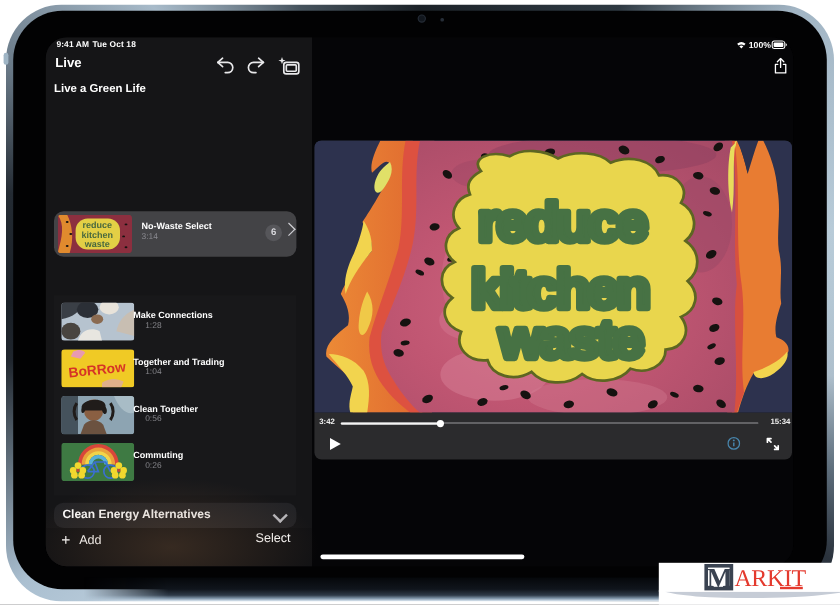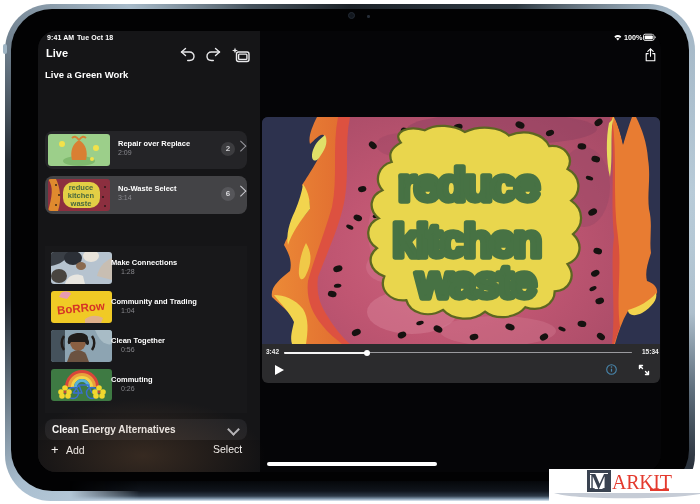--- a/index.html
+++ b/index.html
@@ -71,40 +71,23 @@
       <path d="M9.5 1.5 L5.5 5 L9.5 8.5"></path>
       <path d="M5.5 5 h8.2 a4.3 4.3 0 0 1 4.3 4.3 c0 2.6 -2 4.2 -4.5 4.2 h-1.8"></path>
       <path d="M39.5 1.5 L43.5 5 L39.5 8.5"></path>
       <path d="M43.5 5 h-8.2 a4.3 4.3 0 0 0 -4.3 4.3 c0 2.6 2 4.2 4.5 4.2 h1.8"></path>
       <rect x="60.5" y="5" width="12.5" height="9.5" rx="2"></rect>
       <rect x="62.6" y="7.1" width="8.3" height="5.3" rx="0.8"></rect>
     </g>
     <path d="M59 0.5 l0.8 2.2 2.2 0.8 -2.2 0.8 -0.8 2.2 -0.8 -2.2 -2.2 -0.8 2.2 -0.8 Z" fill="#e8e8ea"></path>
   </svg>
 
-  <div class="abs" style="left:7px;top:38px;color:#fff;font-size:9.5px;font-weight:700;">Live a Green Work</div>
-
-
-  <div class="abs card" style="top:100px;">
-    <div class="thumb">
-      <svg width="62" height="32" viewBox="0 0 62 32">
-        <rect width="62" height="32" fill="#9ccf8a"></rect>
-        <ellipse cx="31" cy="27" rx="16" ry="5" fill="#7fb96e"></ellipse>
-        <path d="M31 6 C24 10 22 18 24 26 L38 26 C40 18 38 10 31 6 Z" fill="#d97f33"></path>
-        <path d="M31 6 C28 2 26 2 24 4 M31 6 C34 2 36 2 38 4" stroke="#d97f33" stroke-width="2" fill="none"></path>
-        <circle cx="14" cy="10" r="3" fill="#f2e24a"></circle>
-          <circle cx="48" cy="14" r="3" fill="#f2e24a"></circle>
-        <circle cx="44" cy="25" r="2" fill="#f2e24a"></circle>
-      </svg>
-    </div>
-    <div class="ct">Repair over Replace</div>
-      <div class="cs">2:09</div>
-    <div class="badge">2</div>
-      <div class="chev"></div>
-  </div>
+  <div class="abs" style="left:7px;top:38px;color:#fff;font-size:9.5px;font-weight:700;">Live a Green Life</div>
+
+
 
   <div class="abs card" style="top:145px;background:#434346;">
     <div class="thumb">
       <svg width="62" height="32" viewBox="0 0 62 32">
         <rect width="62" height="32" fill="#8c2f3f"></rect>
         <path d="M0 0 C6 8 4 18 0 32 L10 32 C14 20 12 8 8 0 Z" fill="#e08a2e"></path>
         <rect x="15" y="3" width="37" height="26" rx="10" fill="#e3cf45"></rect>
         <text x="33" y="11" font-size="7.5" font-weight="bold" fill="#47683f" text-anchor="middle" font-family="Liberation Sans">reduce</text>
         <text x="33" y="19" font-size="7.5" font-weight="bold" fill="#47683f" text-anchor="middle" font-family="Liberation Sans">kitchen</text>
         <text x="33" y="27" font-size="7.5" font-weight="bold" fill="#47683f" text-anchor="middle" font-family="Liberation Sans">waste</text>
@@ -142,21 +125,21 @@
   <div class="is" style="top:237px;">1:28</div>
 
   <div class="abs item-thumb" style="top:260px;">
     <svg width="61" height="32" viewBox="0 0 61 32">
       <rect width="61" height="32" fill="#f0ca25"></rect>
       <path d="M10 2 C14 0 18 0 20 3 L16 8 L8 6 Z" fill="#e89ab0"></path>
       <path d="M34 28 C40 24 46 24 52 27 L50 32 L34 32 Z" fill="#e0b08a"></path>
       <text x="30" y="21" font-size="11.5" font-weight="bold" fill="#d63426" text-anchor="middle" font-family="Liberation Sans" transform="rotate(-6 30 18)">BoRRow</text>
     </svg>
   </div>
-  <div class="it" style="top:266px;">Community and Trading</div>
+  <div class="it" style="top:266px;">Together and Trading</div>
   <div class="is" style="top:276px;">1:04</div>
 
   <div class="abs item-thumb" style="top:299px;">
     <svg width="61" height="32" viewBox="0 0 61 32">
       <rect width="61" height="32" fill="#8da4b2"></rect>
       <path d="M0 0 h14 v32 h-14 Z" fill="#45525c"></path>
       <path d="M44 0 h17 v14 C54 16 48 10 44 0 Z" fill="#a8bcc6"></path>
       <ellipse cx="27" cy="12" rx="8" ry="9" fill="#8a5f42"></ellipse>
       <path d="M17 10 C16 2 38 0 37 9 C40 14 36 18 34 12 L20 12 C18 16 16 14 17 10 Z" fill="#201c1a"></path>
       <path d="M13 6 C10 10 10 16 13 20 M41 6 C44 10 44 16 41 20" stroke="#201c1a" stroke-width="2.5" fill="none"></path>

